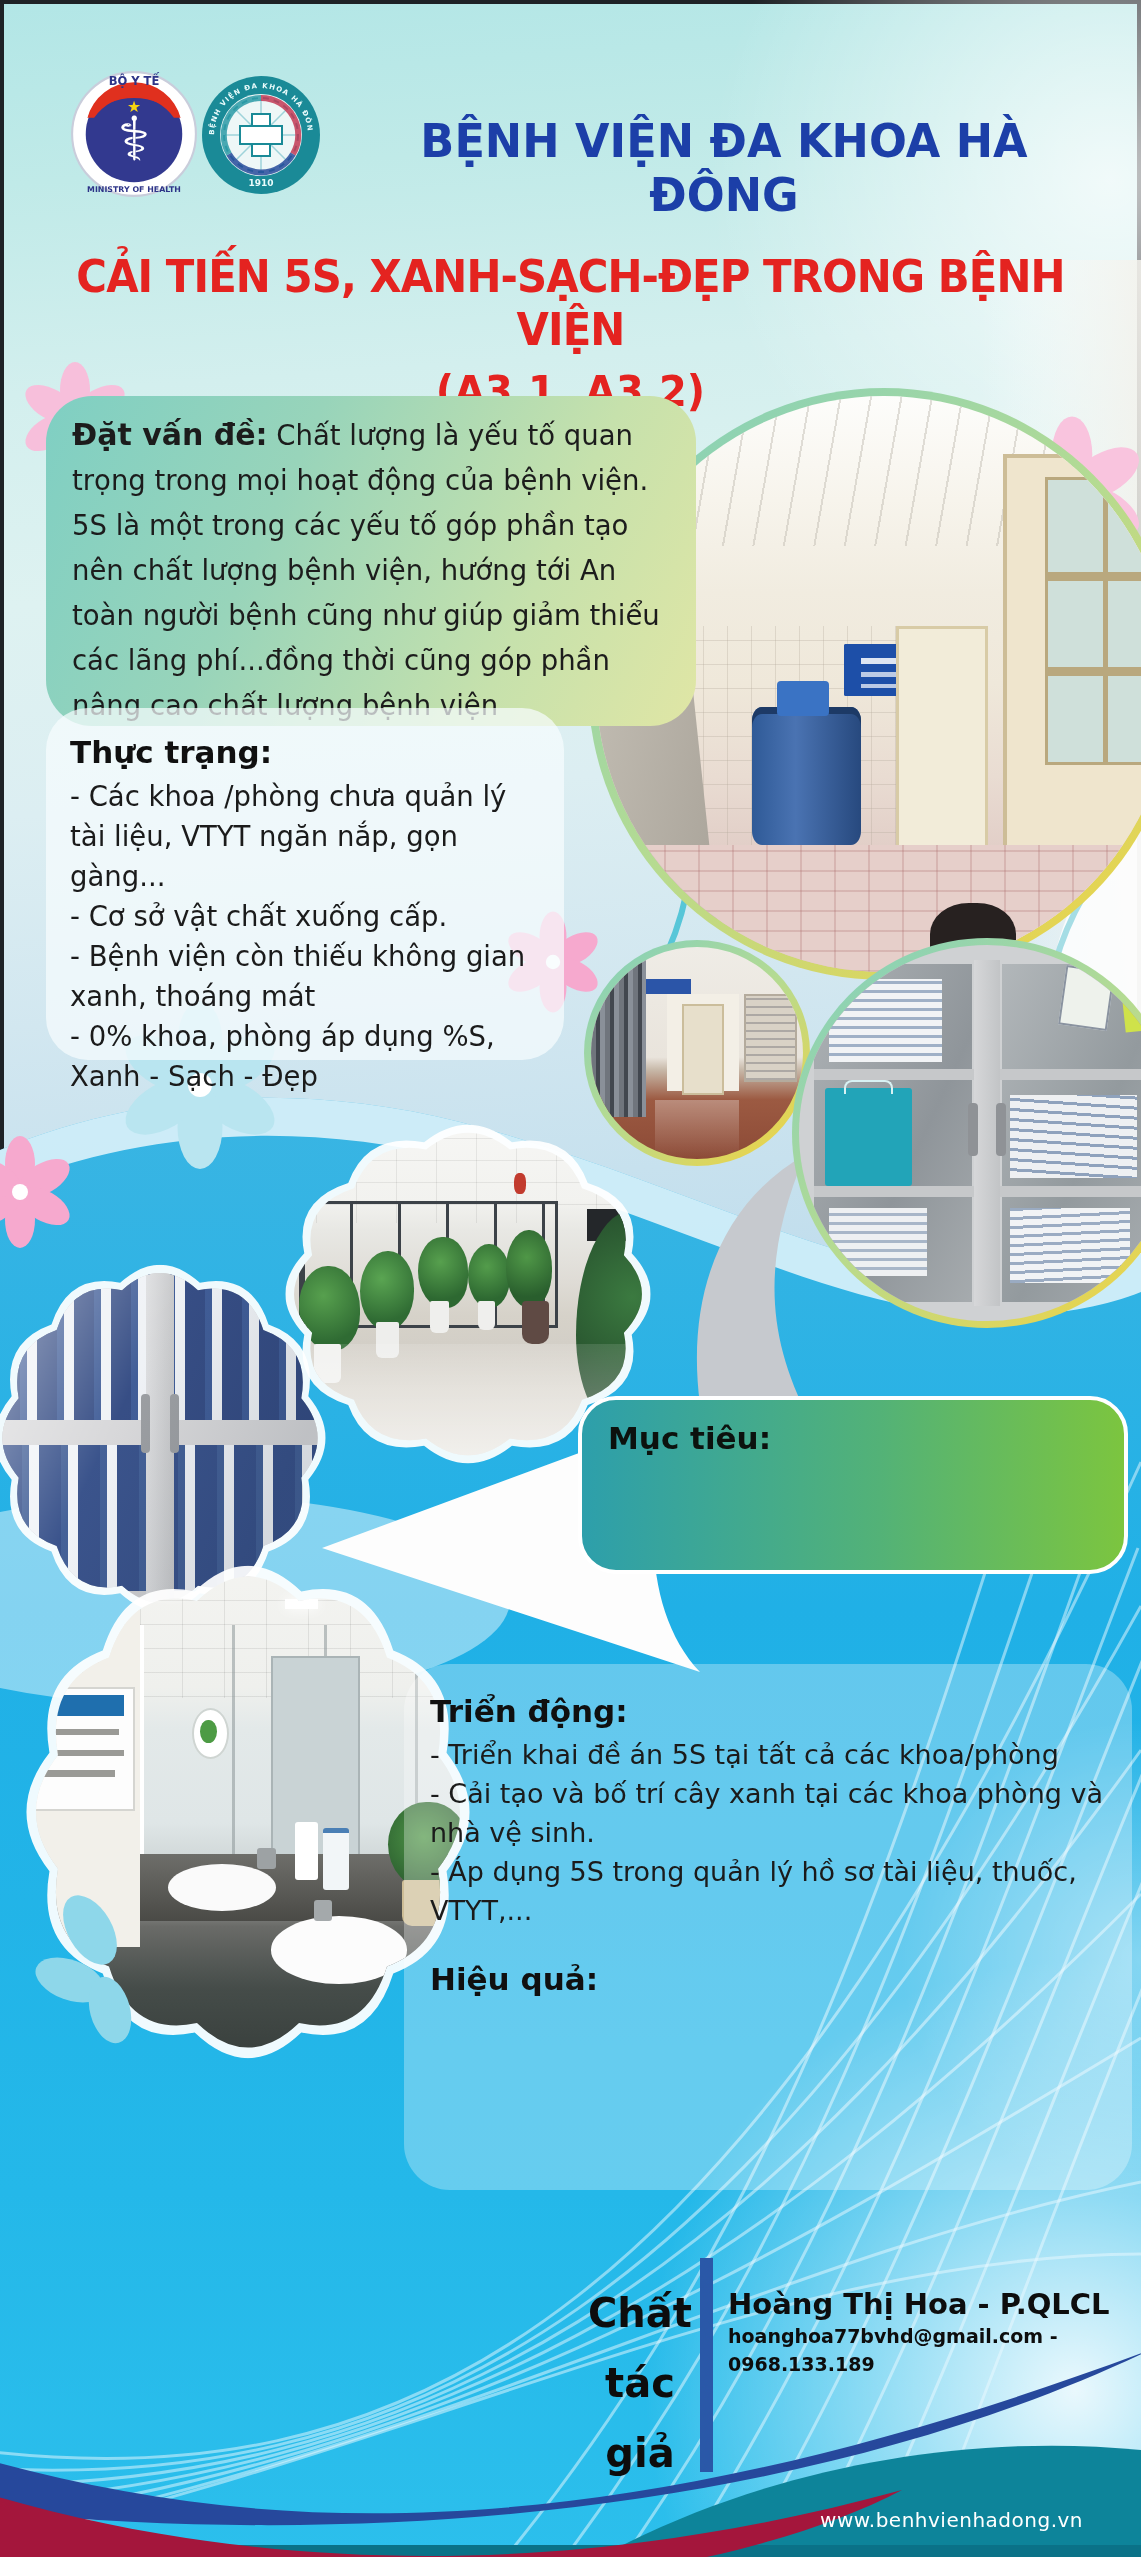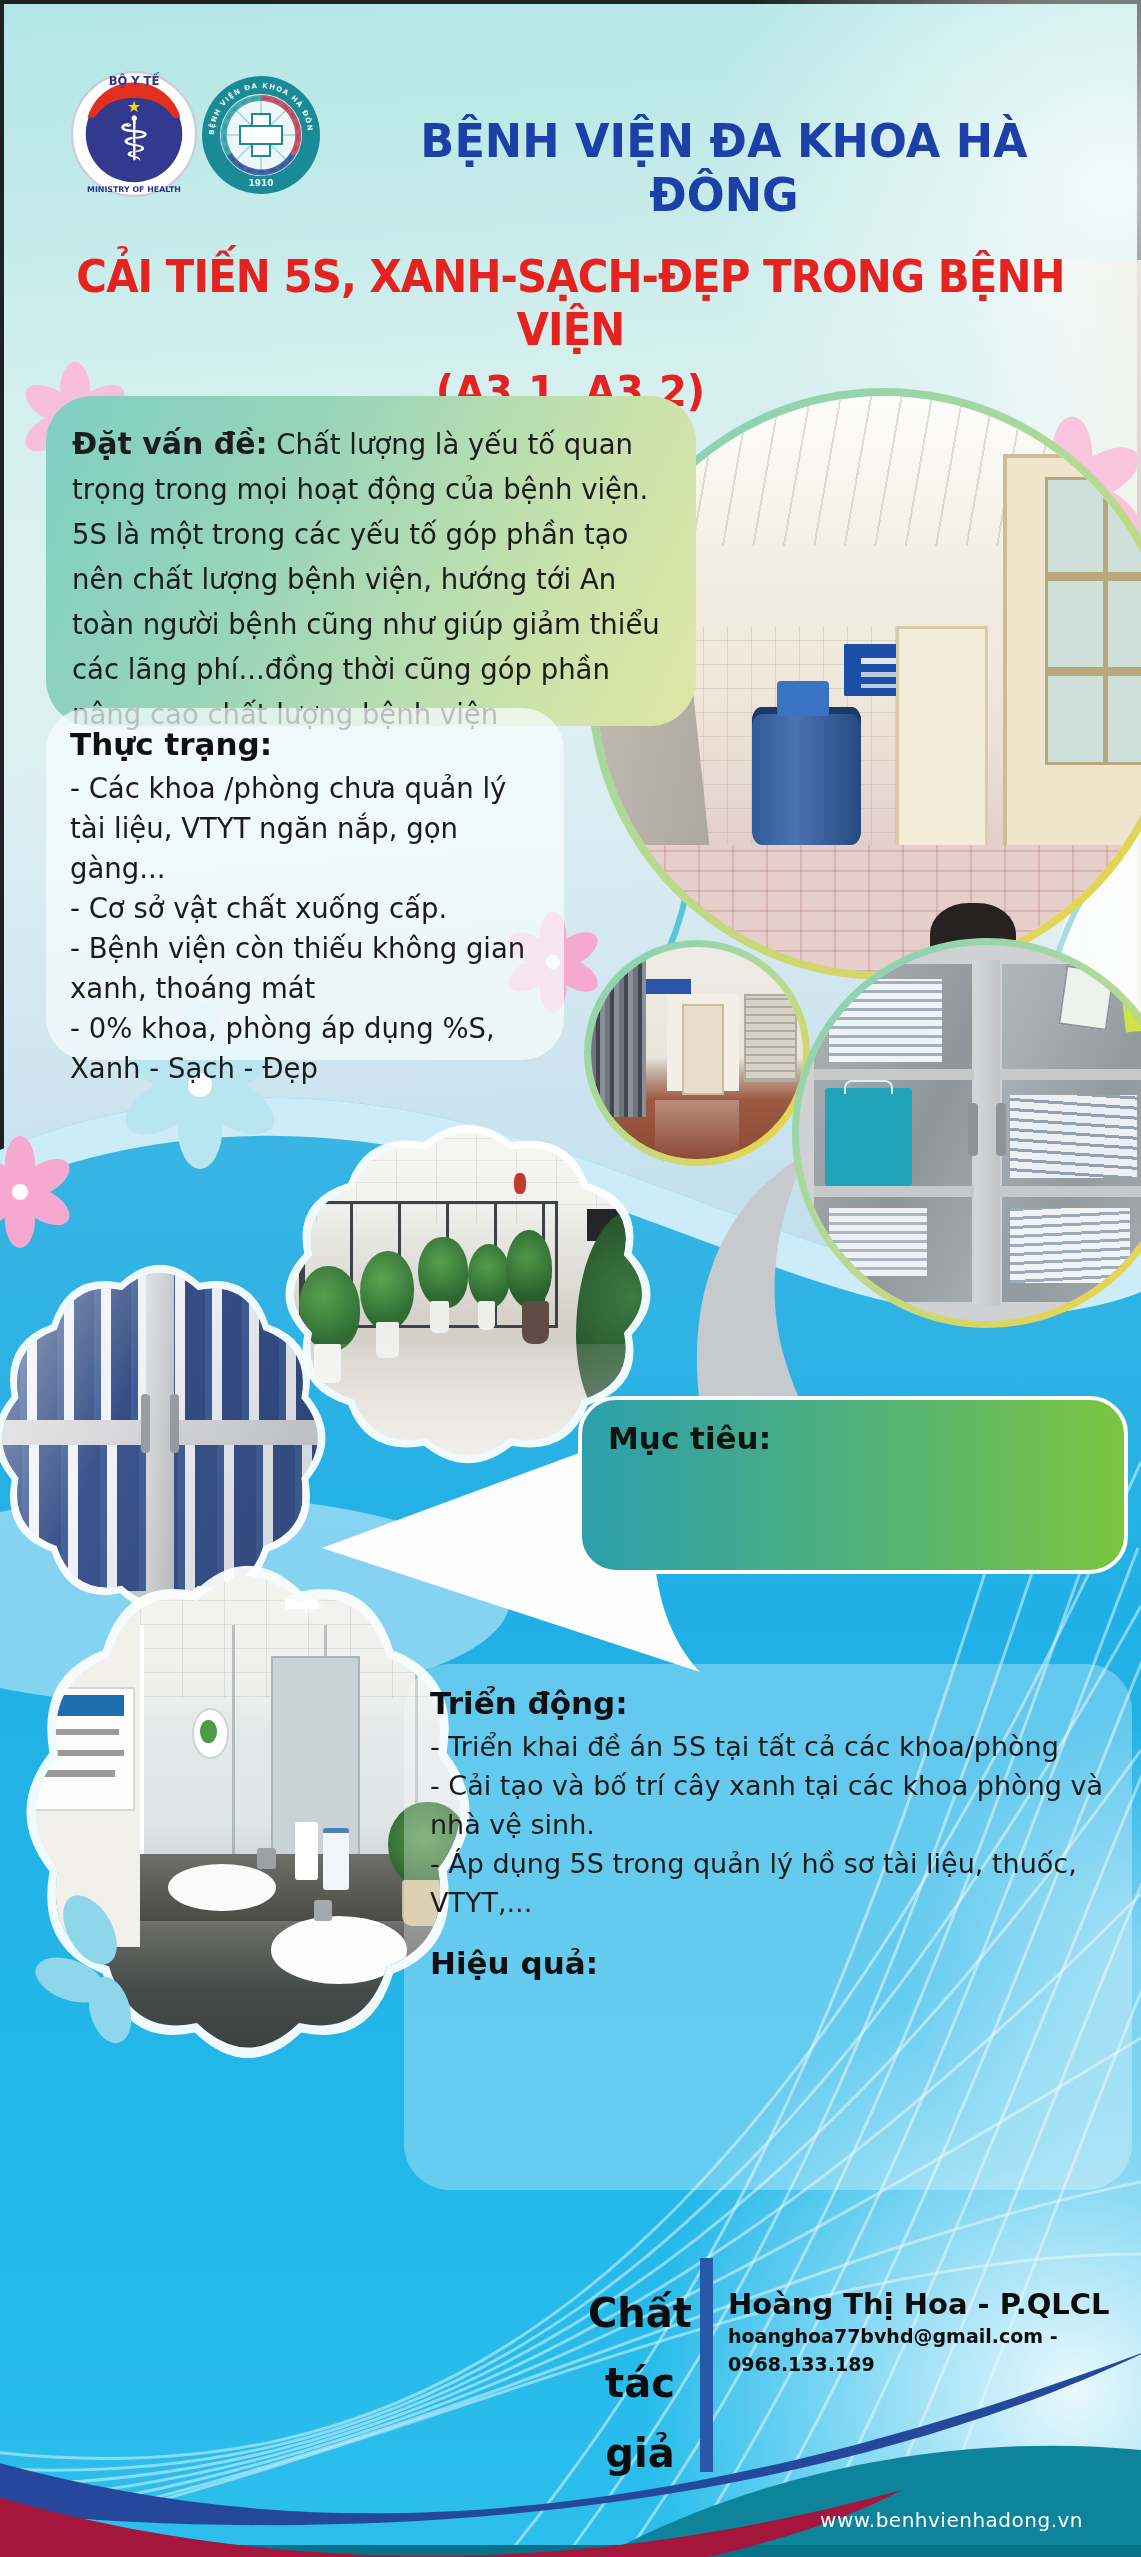--- a/index.html
+++ b/index.html
@@ -14,26 +14,26 @@
   
   .hosp-title{left:338px;top:114px;width:772px;text-align:center;font-size:46px;font-weight:bold;
     color:#1c3fa8;transform:scaleX(.97);letter-spacing:0}
   
   .big-title{left:30px;top:250px;width:1081px;text-align:center;color:#e42320;font-weight:bold}
   .big-title .l1{font-size:45px;transform:scaleX(.93);letter-spacing:-1px}
   .big-title .l2{font-size:43px;margin-top:10px;transform:scaleX(.93)}
 
   
   .panel{position:absolute;box-sizing:border-box}
-  .p-problem{left:46px;top:396px;width:650px;height:330px;border-radius:46px;padding:25px 26px;
+  .p-problem{left:46px;top:396px;width:650px;height:330px;border-radius:46px;padding:16px 26px;
     background:linear-gradient(115deg,#7fcfc3 0%,#98d4ba 35%,#c6e1ac 72%,#e0e6a5 100%);
     font-size:27.5px;line-height:45px;color:#1c1c1c}
   .p-status{left:46px;top:708px;width:518px;height:352px;border-radius:42px;padding:16px 24px;
     background:rgba(246,252,253,.72);font-size:27.5px;line-height:40px}
-  .p-status .hd,.p-act .hd{font-weight:bold;font-size:31px;margin:0 0 4px 0;color:#101010}
+  .p-status .hd,.p-act .hd{font-weight:bold;font-size:31px;margin:8px 0 4px 0;color:#101010}
   .p-problem b{font-size:30px}
   ul.plain{list-style:none;margin:0;padding:0}
   .p-objective{left:578px;top:1396px;width:550px;height:178px;border-radius:38px;padding:14px 26px;
     background:linear-gradient(90deg,#2d9fab 0%,#53b277 55%,#7cc53f 100%);
     border:4px solid #fff;font-weight:bold;font-size:30px;line-height:48px;color:#0c120e}
   .p-objective .hd{font-size:31px;margin:0}
   .p-act{left:404px;top:1664px;width:728px;height:526px;border-radius:46px;padding:20px 26px;
     background:rgba(255,255,255,.30);font-size:27px;line-height:39px}
   .gap{height:22px}
 

